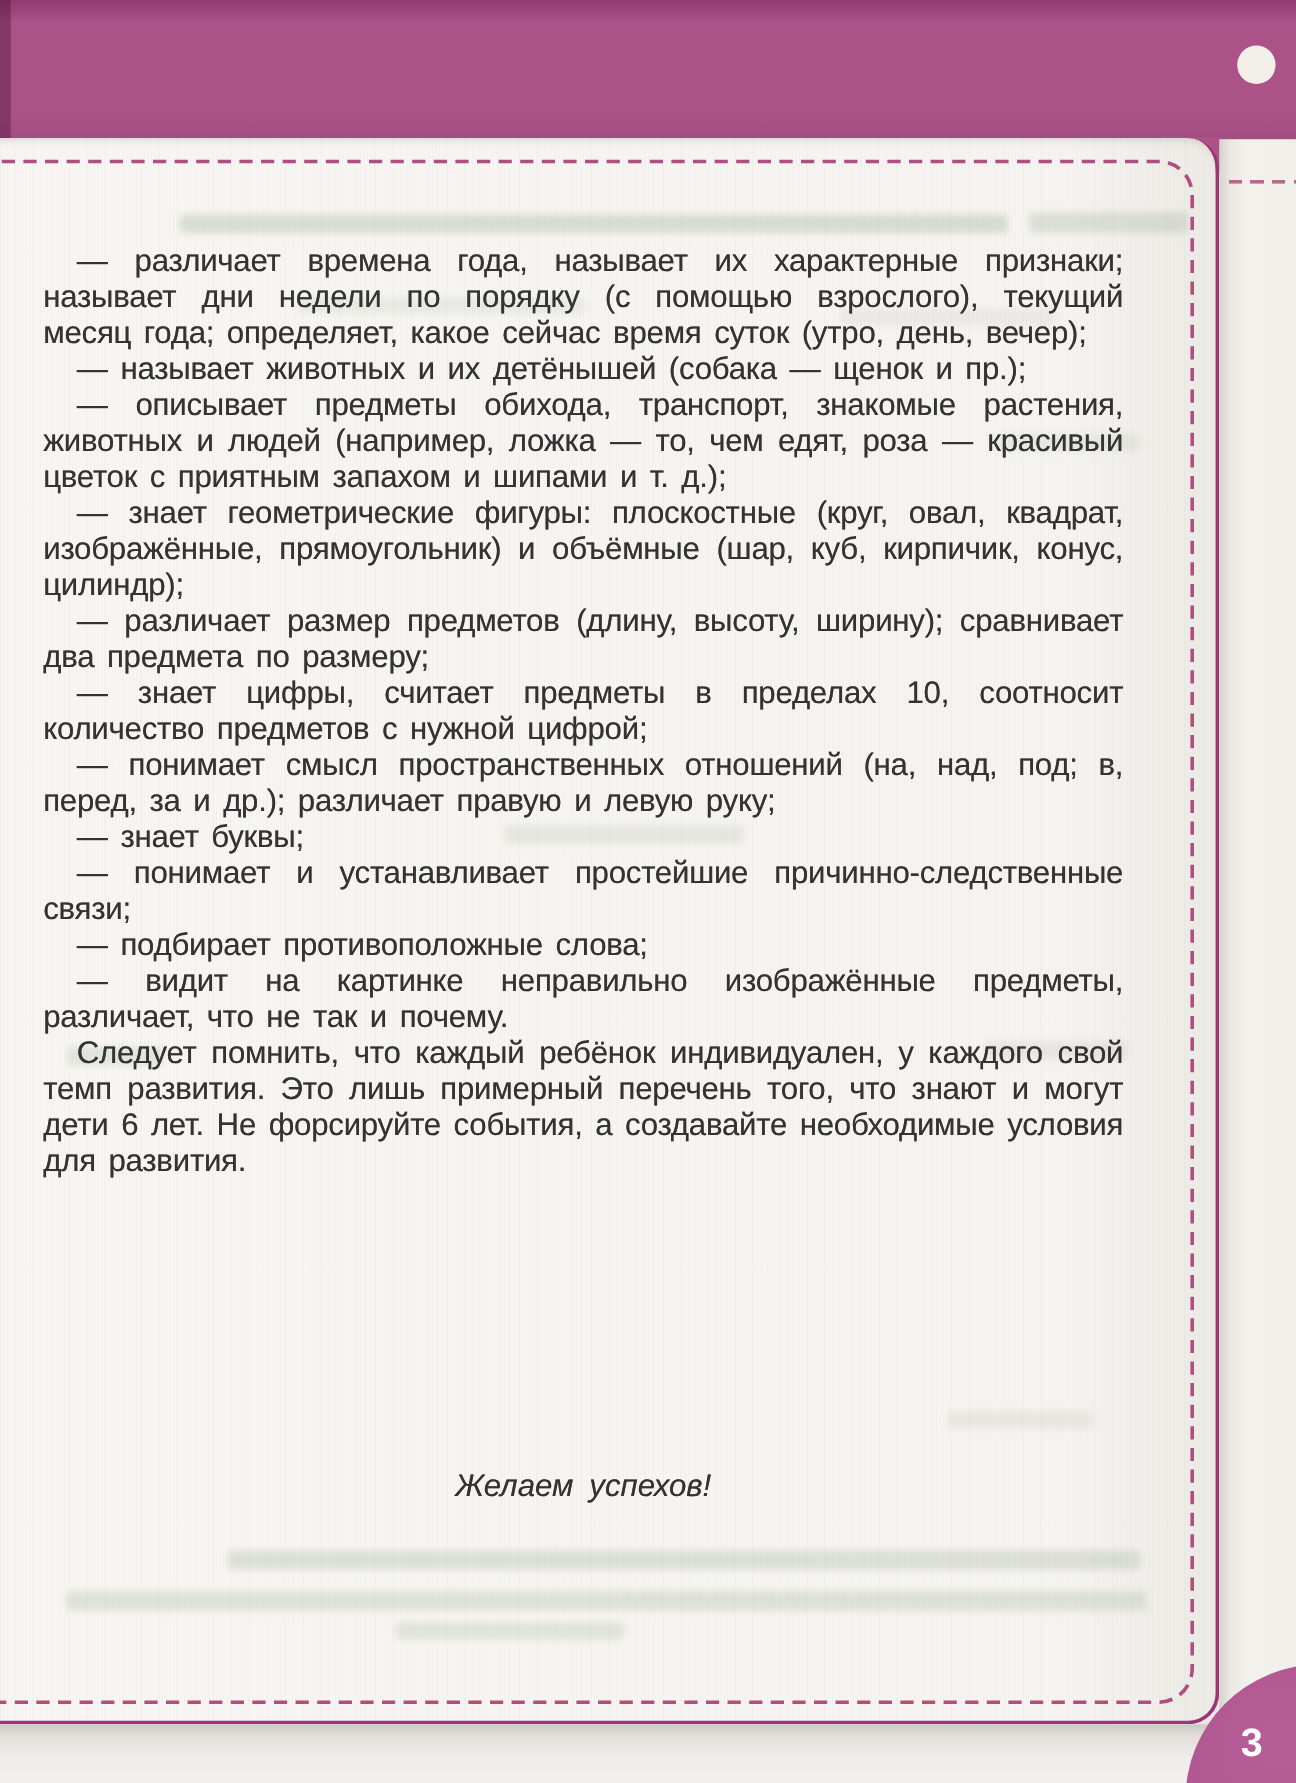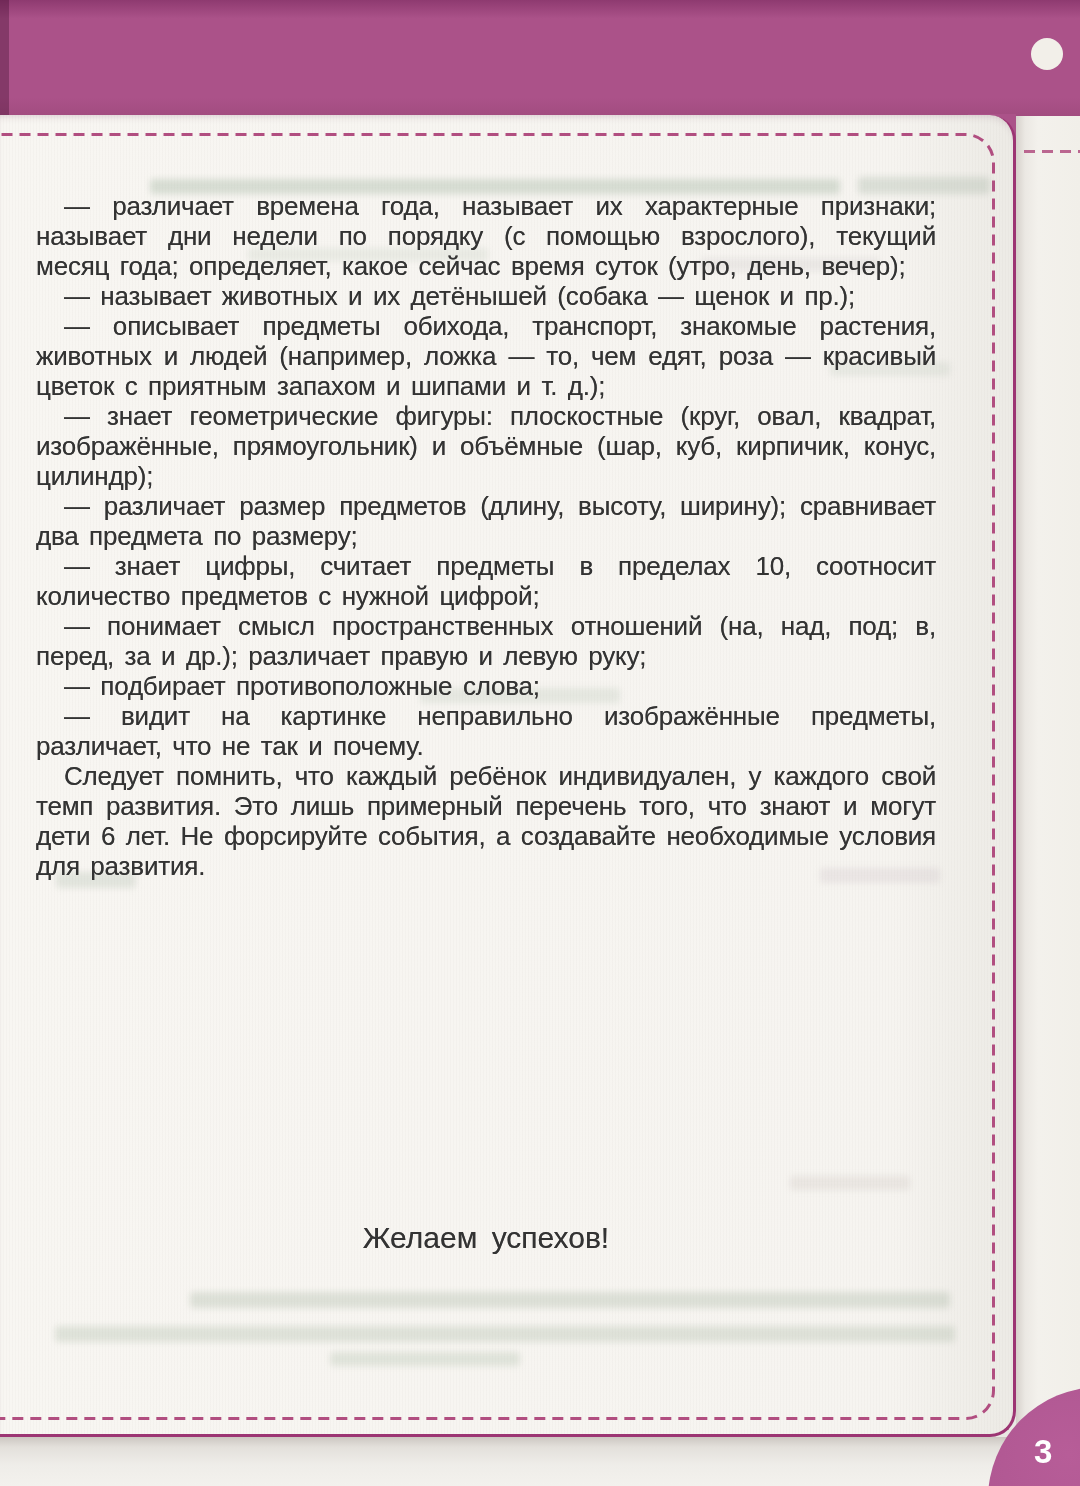--- a/index.html
+++ b/index.html
@@ -41,31 +41,31 @@
     border-right:3px solid var(--page-edge-line);
     border-bottom:3px solid var(--page-edge-line);
     border-radius:0 26px 26px 0;
     box-shadow:inset 0 6px 8px -6px rgba(90,40,70,.25);
   }
   .dash-frame{position:absolute;left:-46px;top:133px;z-index:4;}
   
   .g{position:absolute;filter:blur(3px);border-radius:4px;z-index:4;}
   
   .text-col{
-    position:absolute;left:36px;top:191px;width:900px;z-index:5;
+    position:absolute;left:36px;top:202px;width:900px;z-index:5;
     color:var(--text);font-size:26px;line-height:30px;
     letter-spacing:-0.2px;word-spacing:3.5px;
     text-align:justify;hyphens:auto;
     text-shadow:0 0 .5px rgba(40,40,40,.65);
   }
   .text-col p{margin:0;text-indent:28px;}
   .closing{
     position:absolute;left:36px;top:1223px;width:900px;z-index:5;
-    text-align:center;color:var(--text);font-size:30px;line-height:30px;
-    word-spacing:6px;text-shadow:0 0 .5px rgba(40,40,40,.65);
+    text-align:center;color:var(--text);font-size:26px;line-height:30px;
+    word-spacing:6px;text-shadow:0 0 .5px rgba(40,40,40,.65);font-style:italic;
   }
   
   .badge{
     position:absolute;left:988px;top:1387px;width:224px;height:224px;border-radius:50%;z-index:6;
     background:radial-gradient(circle at 36% 30%,#b75d98 0,var(--page-number-circle) 62%);
   }
   .badge span{
     position:absolute;left:46px;top:46px;
     font-size:33px;font-weight:bold;color:var(--page-number-text);
   }
@@ -105,20 +105,22 @@
 <div class="g" style="left:330px;top:1352px;width:190px;height:14px;background:rgba(147,168,143,.22)"></div>
 
 <div class="text-col">
   <p>— различает времена года, называет их характерные признаки; называет дни недели по порядку (с помощью взрослого), текущий месяц года; определяет, какое сейчас время суток (утро, день, вечер);</p>
   <p>— называет животных и их детёнышей (собака — щенок и пр.);</p>
   <p>— описывает предметы обихода, транспорт, знакомые растения, животных и людей (например, ложка — то, чем едят, роза — красивый цветок с приятным запахом и шипами и т. д.);</p>
   <p>— знает геометрические фигуры: плоскостные (круг, овал, квадрат, изображённые, прямоугольник) и объёмные (шар, куб, кирпичик, конус, цилиндр);</p>
   <p>— различает размер предметов (длину, высоту, ширину); сравнивает два предмета по размеру;</p>
   <p>— знает цифры, считает предметы в пределах 10, соотносит количество предметов с нужной цифрой;</p>
   <p>— понимает смысл пространственных отношений (на, над, под; в, перед, за и др.); различает правую и левую руку;</p>
+  <p>— знает буквы;</p>
+  <p>— понимает и устанавливает простейшие причинно-следственные связи;</p>
   <p>— подбирает противоположные слова;</p>
   <p>— видит на картинке неправильно изображённые предметы, различает, что не так и почему.</p>
   <p>Следует помнить, что каждый ребёнок индивидуален, у каждого свой темп развития. Это лишь примерный перечень того, что знают и могут дети 6 лет. Не форсируйте события, а создавайте необходимые условия для развития.</p>
 </div>
 
 <div class="closing">Желаем успехов!</div>
 
 <div class="badge">
   <span>3</span>
 </div>

